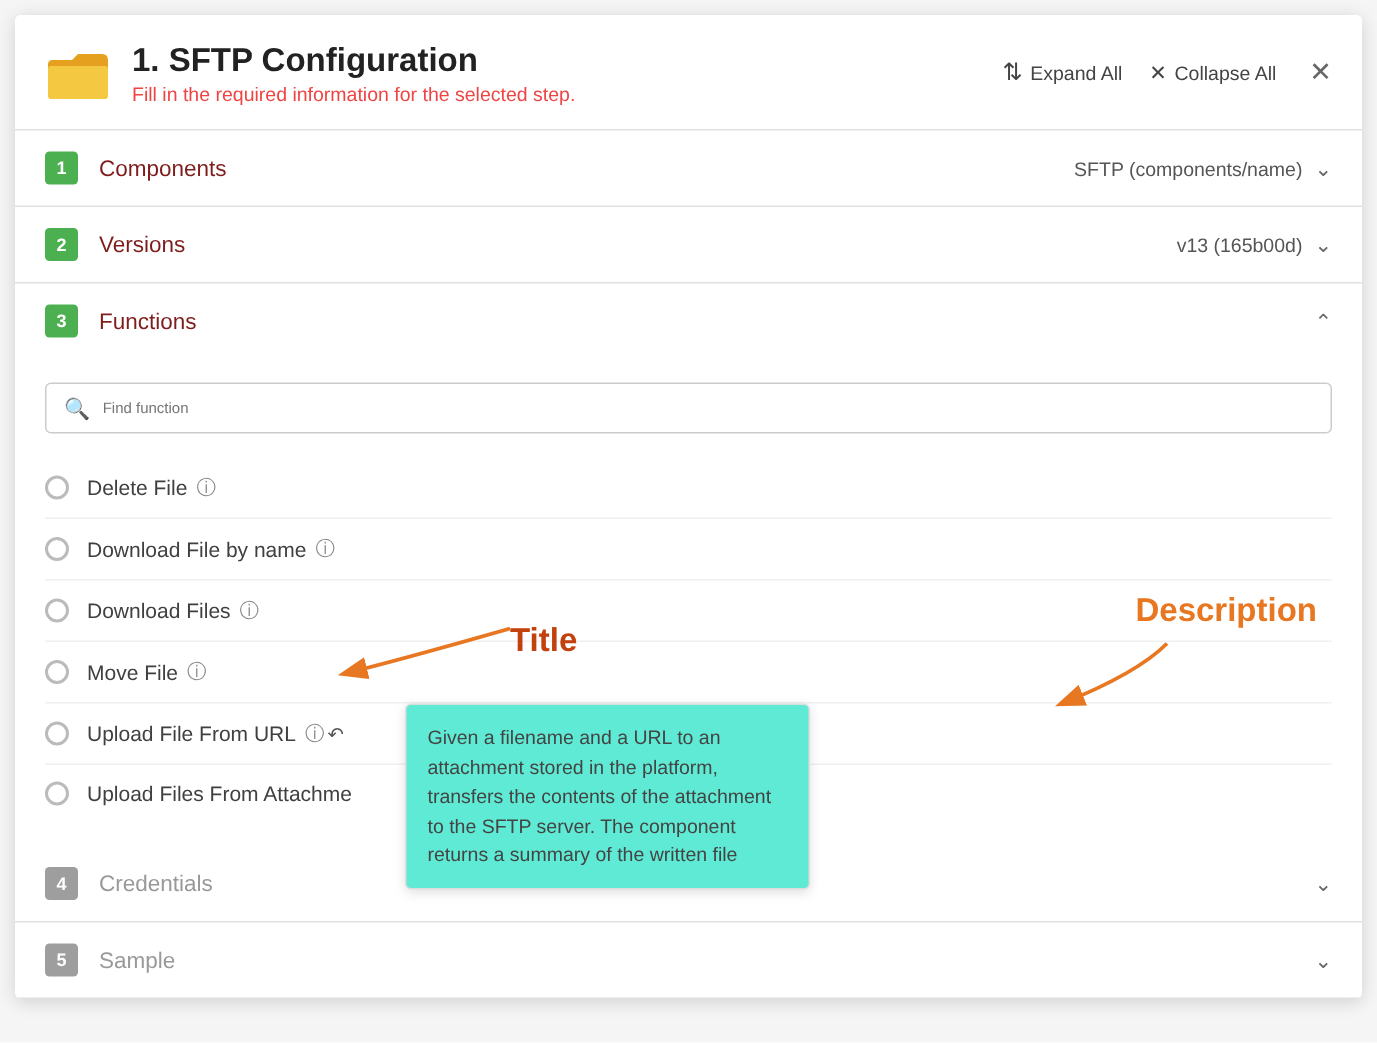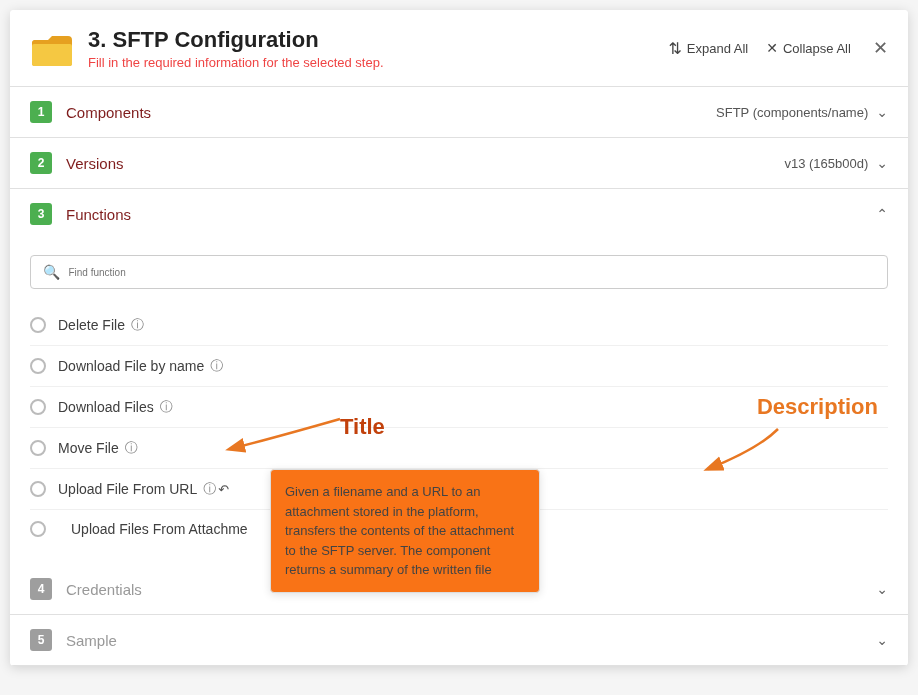--- a/index.html
+++ b/index.html
@@ -139,21 +139,21 @@
     .function-list {
       list-style: none;
     }
     .function-item {
       display: flex;
       align-items: center;
       padding: 11px 0;
       border-bottom: 1px solid #f0f0f0;
       position: relative;
     }
-    .function-item:last-child { border-bottom: none; gap: 13px; }
+    .function-item:last-child { border-bottom: none; }
     .function-radio {
       width: 16px;
       height: 16px;
       border-radius: 50%;
       border: 2px solid #bbb;
       margin-right: 12px;
       flex-shrink: 0;
       cursor: pointer;
     }
     .function-name {
@@ -169,21 +169,21 @@
       position: relative;
     }
     
     .tooltip-container {
       position: absolute;
       left: 240px;
       top: 0;
       z-index: 100;
     }
     .tooltip-box {
-      background: #f97316;
+      background: #5eead4;
       border: 1px solid #ddd;
       border-radius: 4px;
       padding: 12px 14px;
       font-size: 13px;
       color: #444;
       line-height: 1.5;
       width: 270px;
       box-shadow: 0 2px 8px rgba(0,0,0,0.12);
     }
     .functions-section-wrapper {
@@ -196,21 +196,21 @@
 <div class="modal">
 
   <div class="modal-header">
 
     <svg class="header-icon" viewBox="0 0 44 44" xmlns="http://www.w3.org/2000/svg">
       <rect x="2" y="14" width="40" height="26" rx="3" fill="#e6a020"></rect>
       <rect x="2" y="18" width="40" height="22" rx="2" fill="#f5c842"></rect>
       <path d="M2 18 Q2 14 6 14 L18 14 L22 10 L38 10 Q42 10 42 14 L42 18 Z" fill="#e6a020"></path>
     </svg>
     <div class="header-text">
-      <h2>3. SFTP Configuration</h2>
+      <h2>1. SFTP Configuration</h2>
       <p>Fill in the required information for the selected step.</p>
     </div>
     <div class="header-actions">
       <button class="action-btn">
         <span style="font-size:16px;">⇅</span>
         <span>Expand All</span>
       </button>
       <button class="action-btn">
         <span style="font-size:14px;">✕</span>
         <span>Collapse All</span>

